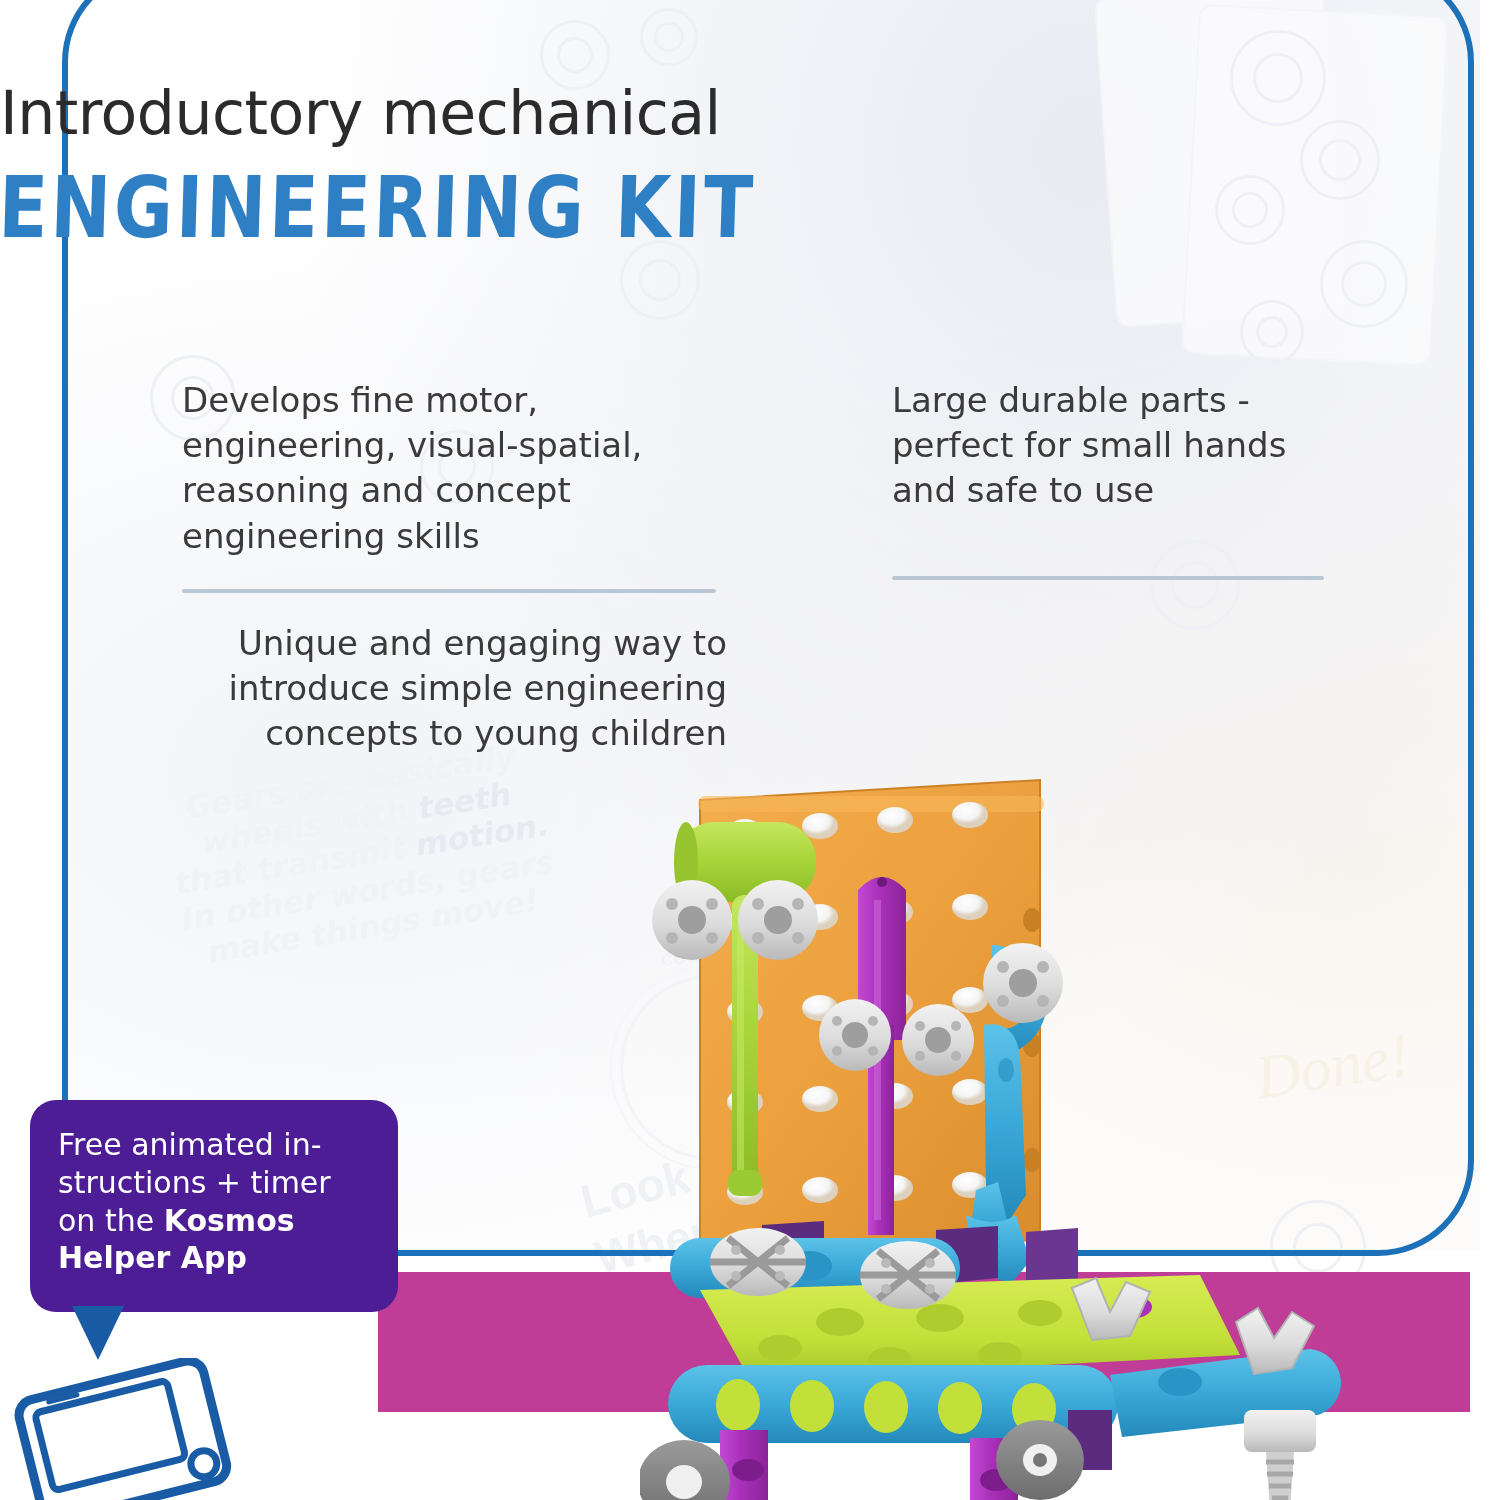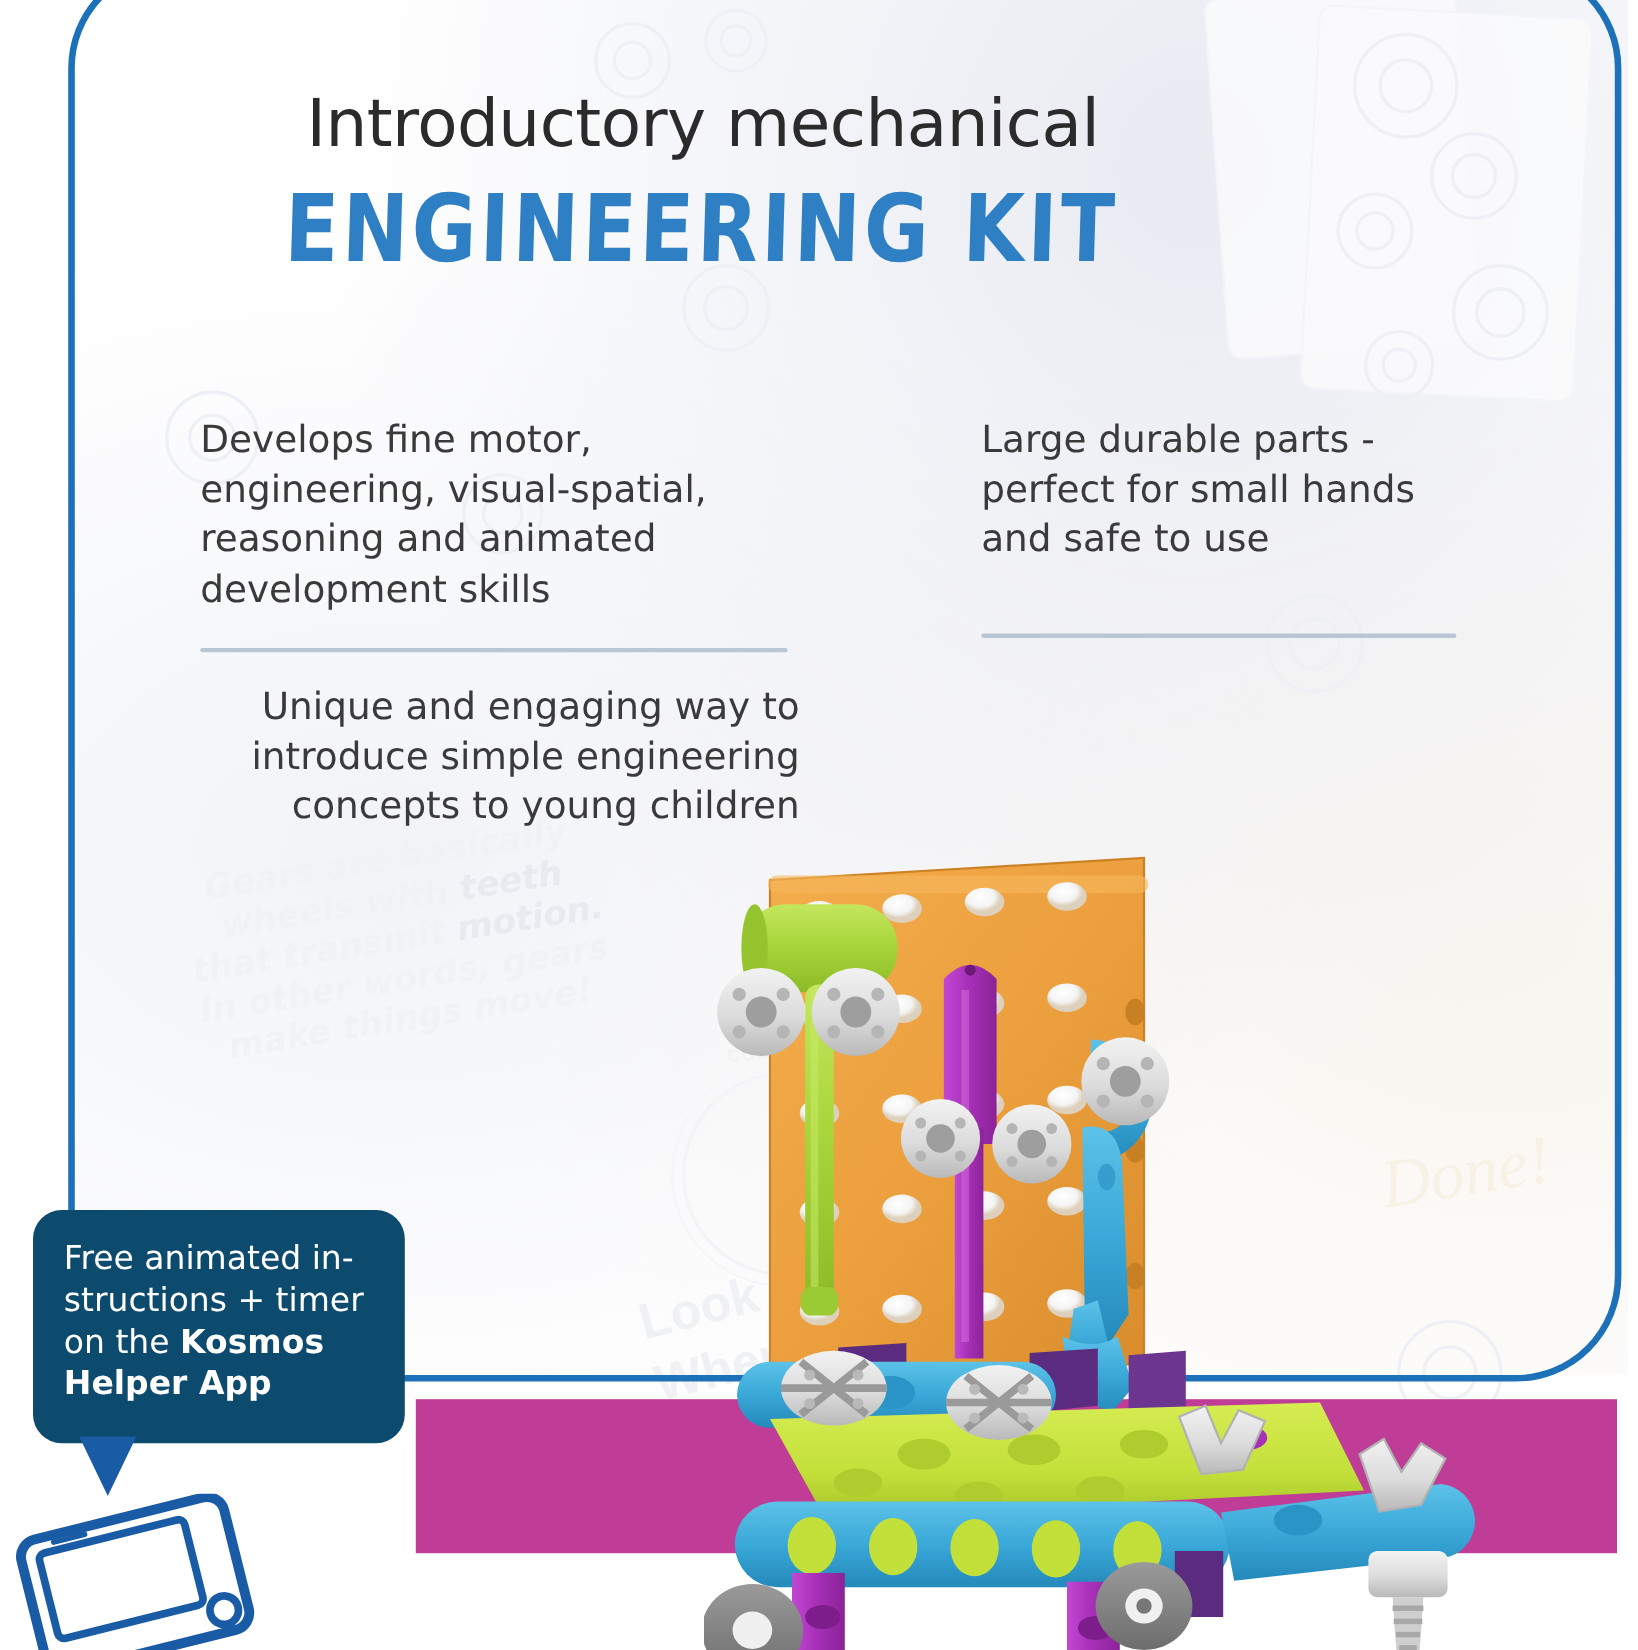--- a/index.html
+++ b/index.html
@@ -76,21 +76,21 @@
   
   .frame {
     position: absolute; left: 62px; top: -34px; width: 1412px; height: 1290px;
     border: 6px solid #1d71b8;
     border-radius: 96px;
     z-index: 2; pointer-events: none;
     background: transparent;
   }
 
   
-  .headings { position: absolute; left: 0; top: 0; width: 1278px; z-index: 5; text-align: center; }
+  .headings { position: absolute; left: 0; top: 0; width: 1278px; z-index: 5; text-align: left; }
   .title-line1 {
     margin-top: 78px;
     font-family: "DejaVu Sans", sans-serif;
     font-size: 60px; font-weight: 400; color: #2b2b2b;
     letter-spacing: -.5px;
   }
   .title-line2 {
     margin-top: 10px;
     font-family: "DejaVu Sans", sans-serif;
     font-size: 72px; font-weight: 700; color: #2e7fc4;
@@ -122,22 +122,22 @@
 
   
   .magenta-band {
     position: absolute; left: 378px; top: 1272px; width: 1092px; height: 140px;
     background: #bf3d96; z-index: 3;
   }
 
   
   .callout-wrap { position: absolute; left: 30px; top: 1100px; z-index: 8; }
   .callout {
-    position: relative; width: 338px; min-height: 212px;
-    background: #0c4a6e; border-radius: 26px;
+    position: relative; width: 368px; min-height: 212px;
+    background: #4c1d95; border-radius: 26px;
     padding: 26px 24px 22px 28px;
   }
   .callout p {
     font-family: "DejaVu Sans", sans-serif;
     color: #ffffff; font-size: 30px; line-height: 1.26; font-weight: 400;
   }
   .callout b { font-weight: 700; text-align: right; }
   .callout-tail {
     position: absolute; left: 42px; bottom: -48px;
     width: 0; height: 0;
@@ -195,21 +195,21 @@
   <div class="frame"></div>
 
   <div class="headings">
     <div class="title-line1">Introductory mechanical</div>
     <div class="title-line2">ENGINEERING KIT</div>
   </div>
 
   <div class="features">
     <div class="feat col-l">
       <div class="block1">
-        <p>Develops fine motor, engineering, visual-spatial, reasoning and animated development skills</p>
+        <p>Develops fine motor, engineering, visual-spatial, reasoning and concept engineering skills</p>
       </div>
       <div class="feat-divider"></div>
       <div class="row2">
         <p>Unique and engaging way to introduce simple engineering concepts to young children</p>
       </div>
     </div>
     <div class="feat col-r">
       <div class="block1">
         <p>Large durable parts - perfect for small hands and safe to use</p>
       </div>

